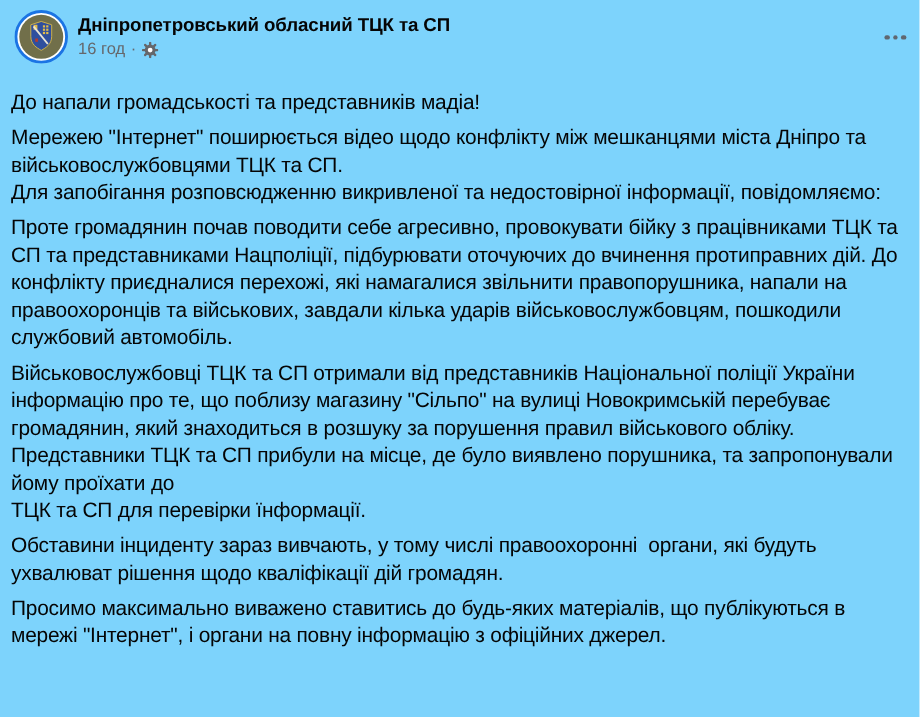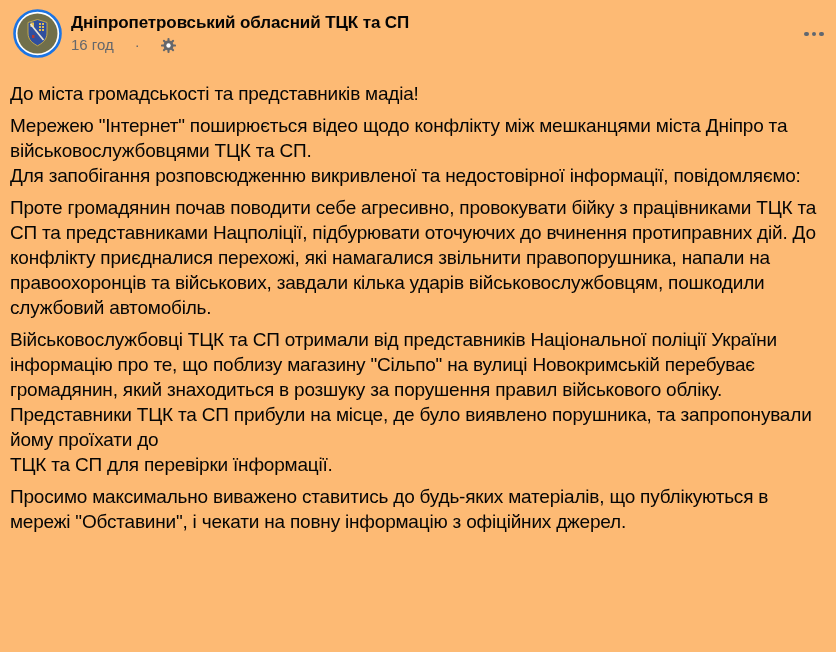--- a/index.html
+++ b/index.html
@@ -8,21 +8,21 @@
     background: #ffffff;
     width: 836px;
     height: 652px;
     overflow: hidden;
     font-family: "Liberation Sans", sans-serif;
   }
   .post {
     position: relative;
     width: 836px;
     height: 652px;
-    background: #fdba74;
+    background: #7dd3fc;
   }
   .post-header {
     position: relative;
     display: flex;
     align-items: flex-start;
     gap: 9px;
     padding: 9px 16px 0 13px;
   }
   .avatar {
     width: 49px;
@@ -41,21 +41,21 @@
     font-size: 17px;
     font-weight: 700;
     color: #050505;
     line-height: 21px;
     letter-spacing: -0.1px;
     cursor: pointer;
   }
   .meta {
     display: flex;
     align-items: center;
-    gap: 21px;
+    gap: 5px;
     margin-top: 3px;
     font-size: 15px;
     color: #65676b;
     line-height: 18px;
   }
   .meta .timestamp { cursor: pointer; }
   .meta .sep { color: #65676b; }
   .gear-icon { display: inline-flex; align-items: center; }
   .more-button {
     position: absolute;
@@ -136,23 +136,24 @@
       <span style="display:flex;gap:3px;">
         <span class="dot"></span>
           <span class="dot"></span>
           <span class="dot"></span>
       </span>
     </div>
 
   </div>
 
   <div class="post-body">
-    <p>До міста громадськості та представників мадіа!</p>
+    <p>До напали громадськості та представників мадіа!</p>
     <p>Мережею "Інтернет" поширюється відео щодо конфлікту між мешканцями міста Дніпро та військовослужбовцями ТЦК та СП.
 Для запобігання розповсюдженню викривленої та недостовірної інформації, повідомляємо:</p>
     <p>Проте громадянин почав поводити себе агресивно, провокувати бійку з працівниками ТЦК та СП та представниками Нацполіції, підбурювати оточуючих до вчинення протиправних дій. До конфлікту приєдналися перехожі, які намагалися звільнити правопорушника, напали на правоохоронців та військових, завдали кілька ударів військовослужбовцям, пошкодили службовий автомобіль.</p>
     <p>Військовослужбовці ТЦК та СП отримали від представників Національної поліції України інформацію про те, що поблизу магазину "Сільпо" на вулиці Новокримській перебуває громадянин, який знаходиться в розшуку за порушення правил військового обліку.
 Представники ТЦК та СП прибули на місце, де було виявлено порушника, та запропонували йому проїхати до
 ТЦК та СП для перевірки їнформації.</p>
-    <p>Просимо максимально виважено ставитись до будь-яких матеріалів, що публікуються в мережі "Обставини", і чекати на повну інформацію з офіційних джерел.</p>
+    <p>Обставини інциденту зараз вивчають, у тому числі правоохоронні  органи, які будуть ухвалюват рішення щодо кваліфікації дій громадян.</p>
+    <p>Просимо максимально виважено ставитись до будь-яких матеріалів, що публікуються в мережі "Інтернет", і органи на повну інформацію з офіційних джерел.</p>
   </div>
 
 </div>
 
 </body></html>

